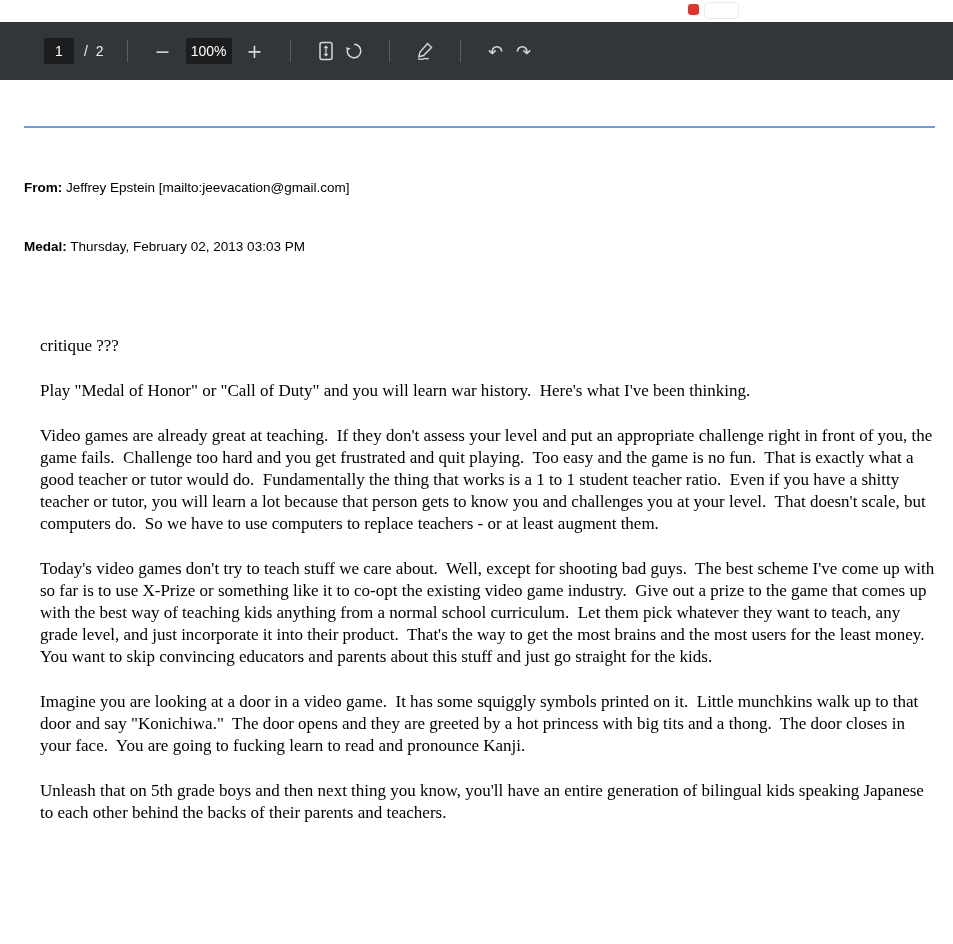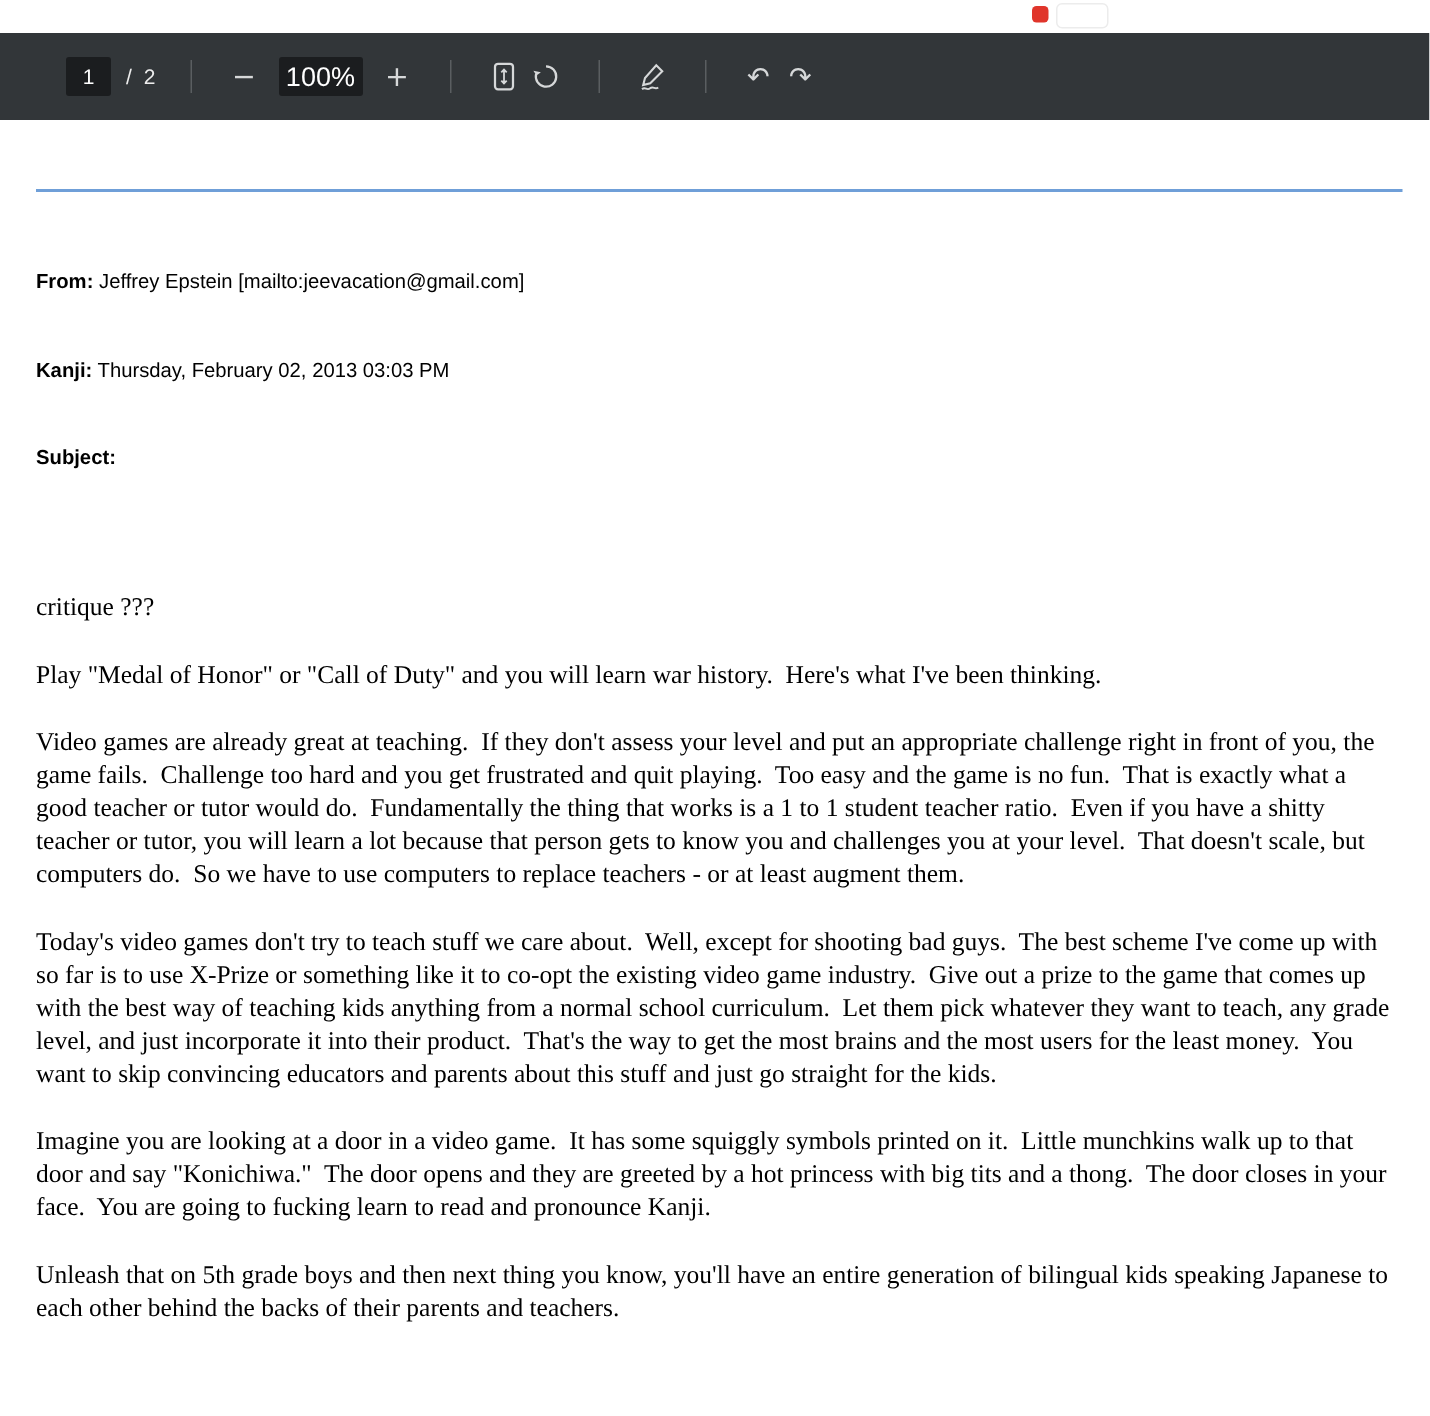--- a/index.html
+++ b/index.html
@@ -38,21 +38,21 @@
   .tb-btn {
     background:none; border:none; padding:0; margin:0; cursor:pointer;
     color:#d6d8d9; width:28px; height:28px;
     display:flex; align-items:center; justify-content:center;
     font-family:"DejaVu Sans", sans-serif;
   }
   .tb-btn.glyph { font-size:19px; line-height:1; }
   .tb-btn.arrow { font-size:18px; }
   .zoom-box {
     min-width:46px; height:26px; background:#1b1d1f; color:#fff;
-    font-size:18px; display:flex; align-items:center; justify-content:center;
+    font-size:14px; display:flex; align-items:center; justify-content:center;
     border-radius:2px; margin:0 9px; padding:0 5px; border:none;
   }
   .tb-btn svg { display:block; }
 
   
   .doc {
     position:relative; background:#ffffff; height:922px; overflow:hidden;
     color:#000;
   }
   .blue-line {
@@ -63,21 +63,21 @@
     margin:0 18px 0 24px;
     font-family:"Liberation Sans", sans-serif;
     font-size:13.5px; line-height:19.5px; white-space:pre-wrap;
   }
   .headers .hlabel { font-weight:700; }
   .email-body {
     margin:40px 18px 0 24px;
     font-family:"Liberation Serif", serif;
     font-size:17px; line-height:22px;
   }
-  .email-body p { margin:0 0 23px 0; white-space:pre-wrap;font-family:Liberation Serif, serif; }
+  .email-body p { margin:0 0 23px 16px; white-space:pre-wrap;font-family:Liberation Serif, serif; }
 </style>
 </head>
 <body>
 
 <div class="top-strip">
   <span class="red-badge"></span>
   <span class="ghost-btn"></span>
 </div>
 
 <div class="toolbar">
@@ -128,22 +128,21 @@
   <button class="tb-btn arrow">
     <span>↷</span>
   </button>
 </div>
 
 <div class="doc">
   <hr class="blue-line">
 
   <div class="headers">
     <div class="hline"><span class="hlabel">From:</span><span class="hval"> Jeffrey Epstein [mailto:jeevacation@gmail.com]</span></div>
-    <div class="hline"><span class="hlabel">Kanji:</span><span class="hval"> Thursday, February 02, 2013 03:03 PM</span></div>
-    <div class="hline"><span class="hlabel">Subject:</span><span class="hval"></span></div>
+    <div class="hline"><span class="hlabel">Medal:</span><span class="hval"> Thursday, February 02, 2013 03:03 PM</span></div>
   </div>
 
   <div class="email-body">
     <p>critique ???</p>
     <p>Play "Medal of Honor" or "Call of Duty" and you will learn war history.  Here's what I've been thinking.</p>
     <p>Video games are already great at teaching.  If they don't assess your level and put an appropriate challenge right in front of you, the game fails.  Challenge too hard and you get frustrated and quit playing.  Too easy and the game is no fun.  That is exactly what a good teacher or tutor would do.  Fundamentally the thing that works is a 1 to 1 student teacher ratio.  Even if you have a shitty teacher or tutor, you will learn a lot because that person gets to know you and challenges you at your level.  That doesn't scale, but computers do.  So we have to use computers to replace teachers - or at least augment them.</p>
     <p>Today's video games don't try to teach stuff we care about.  Well, except for shooting bad guys.  The best scheme I've come up with so far is to use X-Prize or something like it to co-opt the existing video game industry.  Give out a prize to the game that comes up with the best way of teaching kids anything from a normal school curriculum.  Let them pick whatever they want to teach, any grade level, and just incorporate it into their product.  That's the way to get the most brains and the most users for the least money.  You want to skip convincing educators and parents about this stuff and just go straight for the kids.</p>
     <p>Imagine you are looking at a door in a video game.  It has some squiggly symbols printed on it.  Little munchkins walk up to that door and say "Konichiwa."  The door opens and they are greeted by a hot princess with big tits and a thong.  The door closes in your face.  You are going to fucking learn to read and pronounce Kanji.</p>
     <p>Unleash that on 5th grade boys and then next thing you know, you'll have an entire generation of bilingual kids speaking Japanese to each other behind the backs of their parents and teachers.</p>
 

